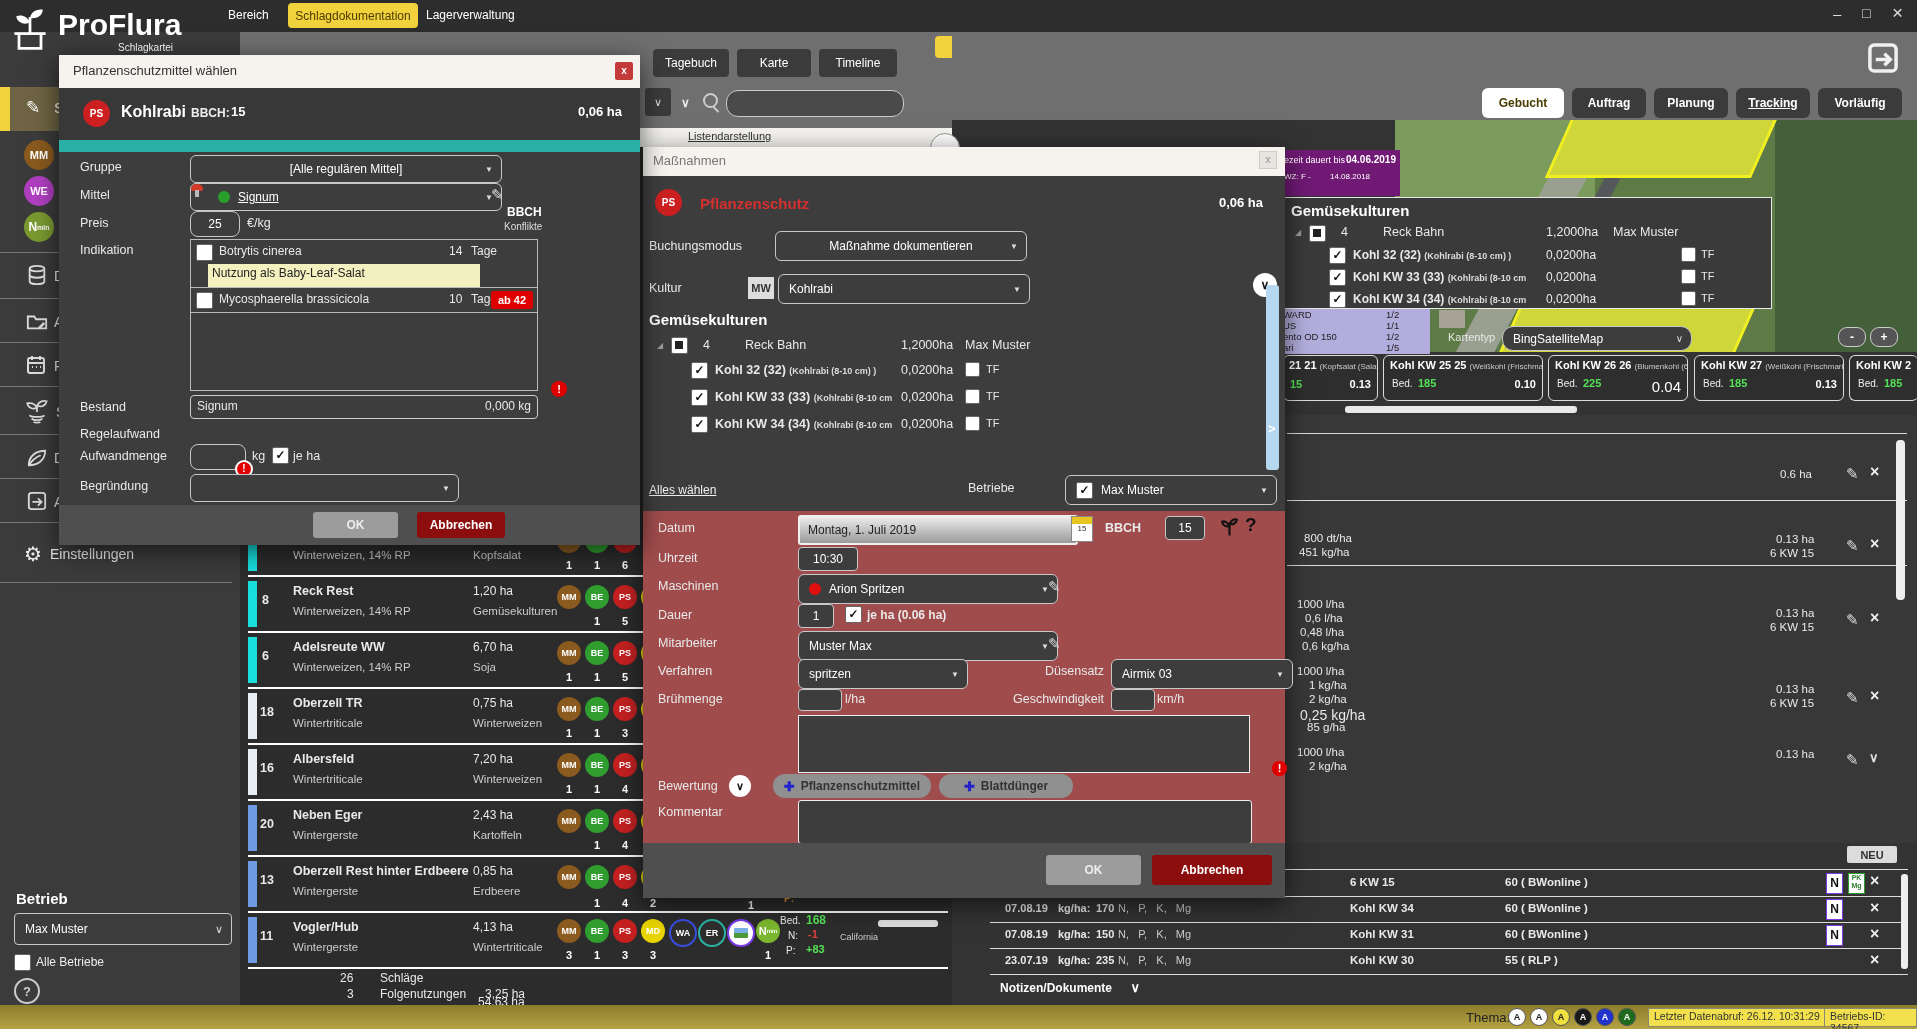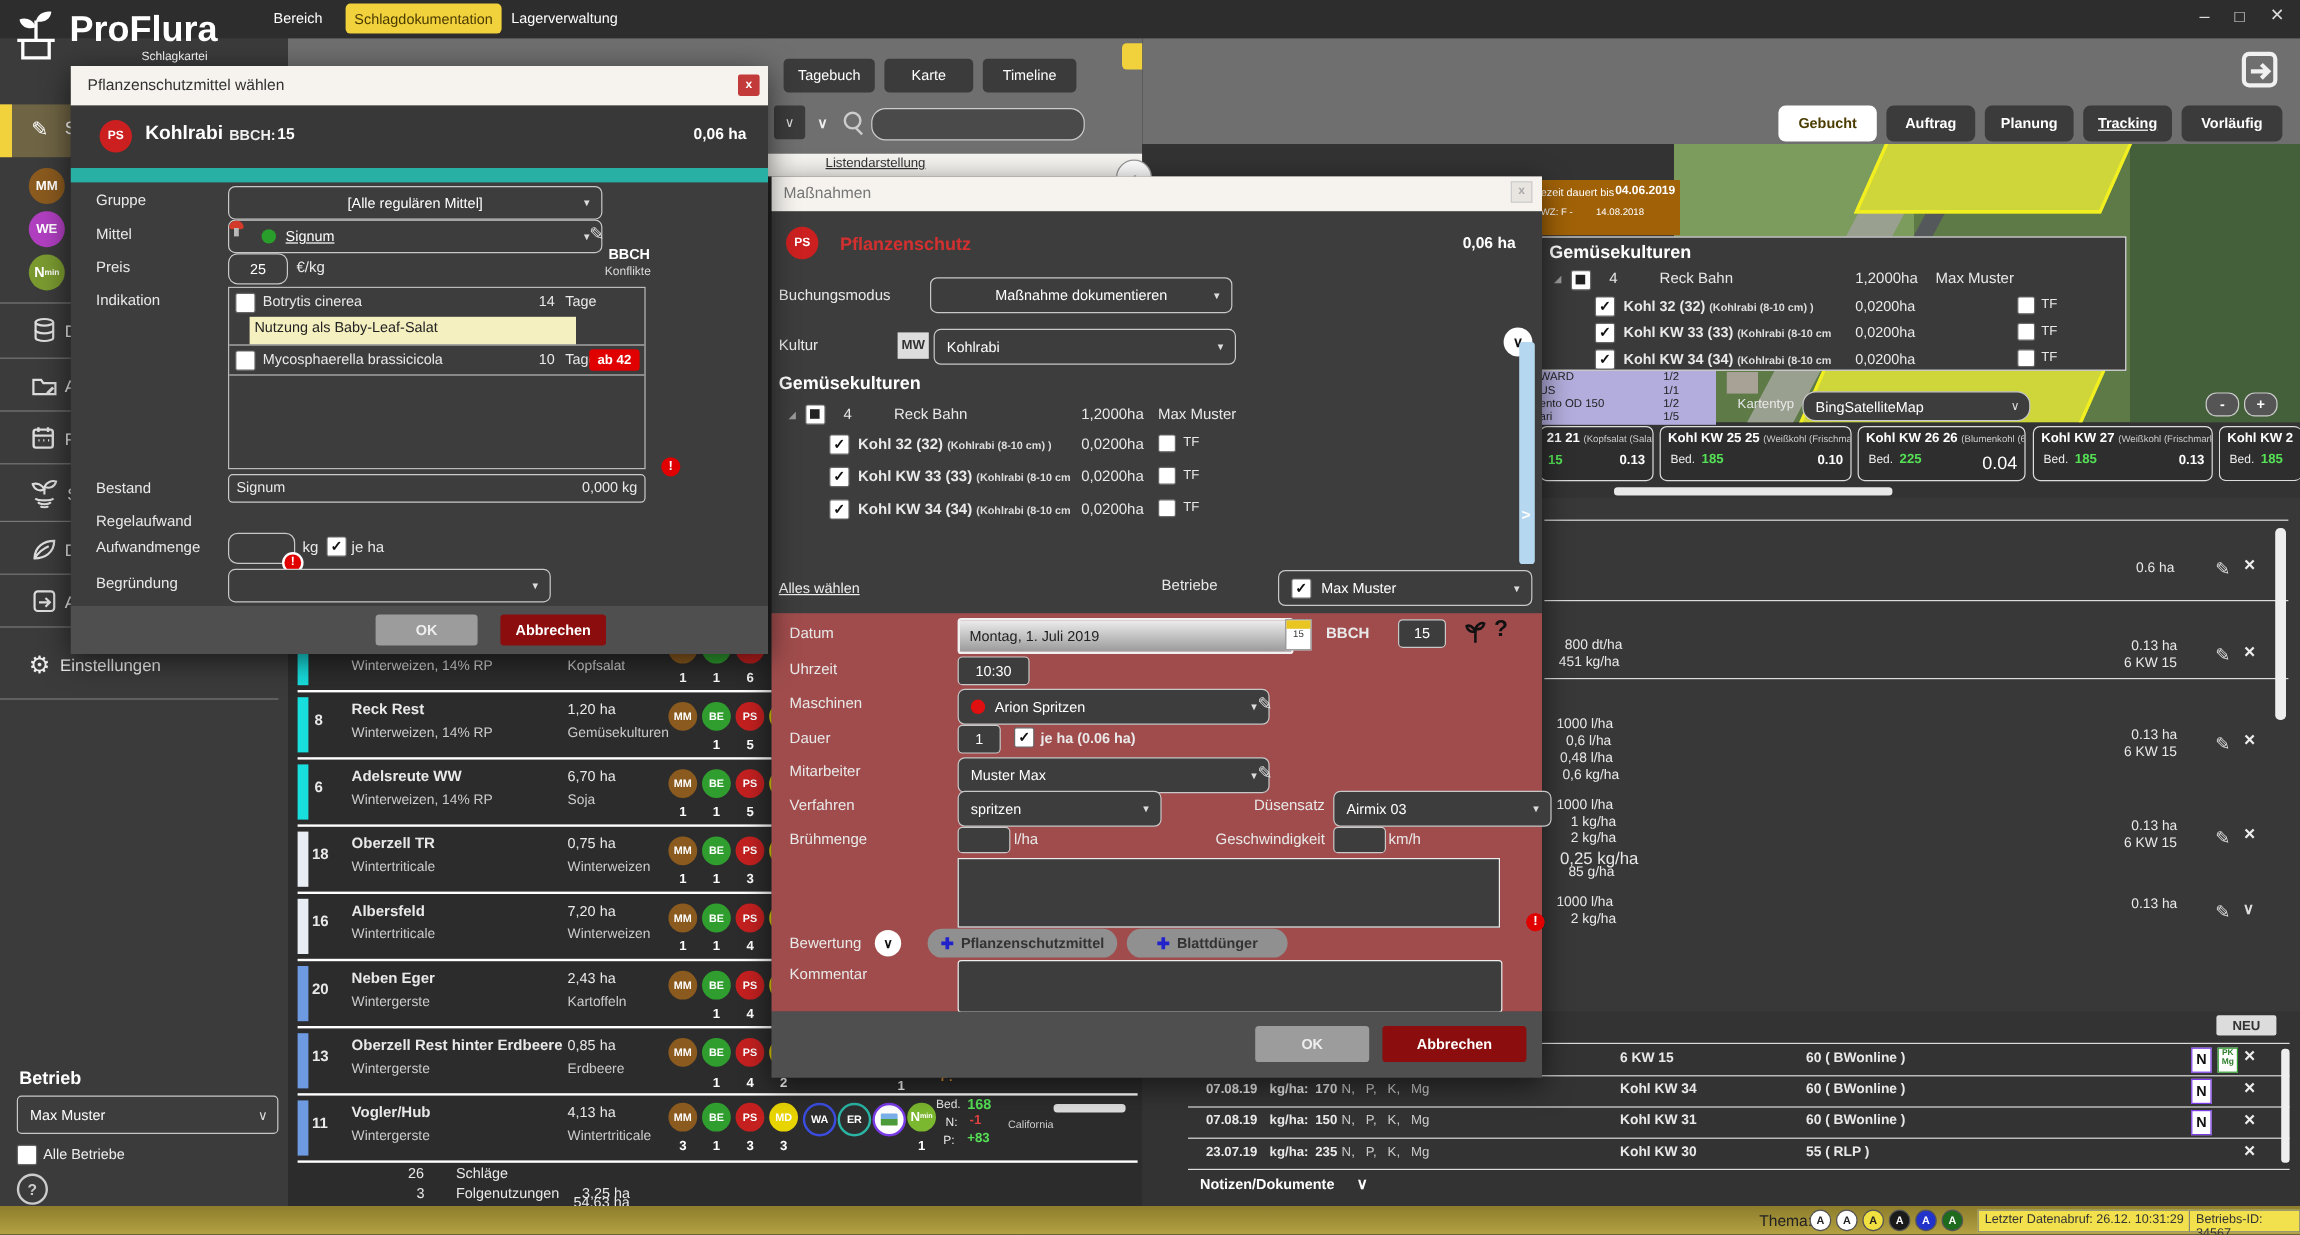--- a/index.html
+++ b/index.html
@@ -441,21 +441,21 @@
       <div class="abs" style="left:0;top:0;width:200px;height:110px;background:#7c9c5e;"></div>
       <div class="abs" style="left:380px;top:0;width:145px;height:232px;background:#44603a;"></div>
       <div class="abs" style="left:120px;top:-40px;width:34px;height:330px;background:#9aa08f;transform:rotate(28deg);"></div>
       <div class="abs" style="left:175px;top:-40px;width:14px;height:330px;background:#55585a;transform:rotate(28deg);"></div>
       <div class="abs" style="left:165px;top:-10px;width:200px;height:62px;background:#cfd63a;border:3px solid #f2ef20;transform:skewX(-24deg);"></div>
       <div class="abs" style="left:115px;top:160px;width:230px;height:90px;background:#cfd63a;border:3px solid #f2ef20;transform:skewX(-24deg);"></div>
       <div class="abs" style="left:30px;top:150px;width:26px;height:18px;background:#b8b2a4;box-shadow:40px 14px 0 #c8c2b2, 14px 40px 0 #a8a296;"></div>
     </div>
 
   </div>
-  <div class="abs" style="left:1280px;top:150px;width:120px;height:46px;background:#a16207;z-index:3;color:#fff;">
+  <div class="abs" style="left:1280px;top:150px;width:120px;height:46px;background:#701a75;z-index:3;color:#fff;">
     <span class="abs" style="left:4px;top:5px;font-size:9px;">ezeit dauert bis</span>
     <span class="abs" style="right:4px;top:4px;font-size:10px;font-weight:bold;">04.06.2019</span>
     <span class="abs" style="left:4px;top:22px;font-size:8px;">WZ: F  -</span>
     <span class="abs" style="left:50px;top:22px;font-size:8px;">14.08.2018</span>
   </div>
   <div class="abs" style="left:1448px;top:368px;font-size:9px;color:#3a3acc;z-index:3;"></div>
 
   <div class="abs" style="left:1278px;top:197px;width:492px;height:110px;background:#3a3a3a;border:1px solid #e8e8e8;z-index:4;">
     <div class="abs" style="left:12px;top:4px;font-size:15px;font-weight:bold;color:#fff;">Gemüsekulturen</div>
     <span class="abs" style="left:16px;top:30px;font-size:8px;color:#999;">◢</span>

